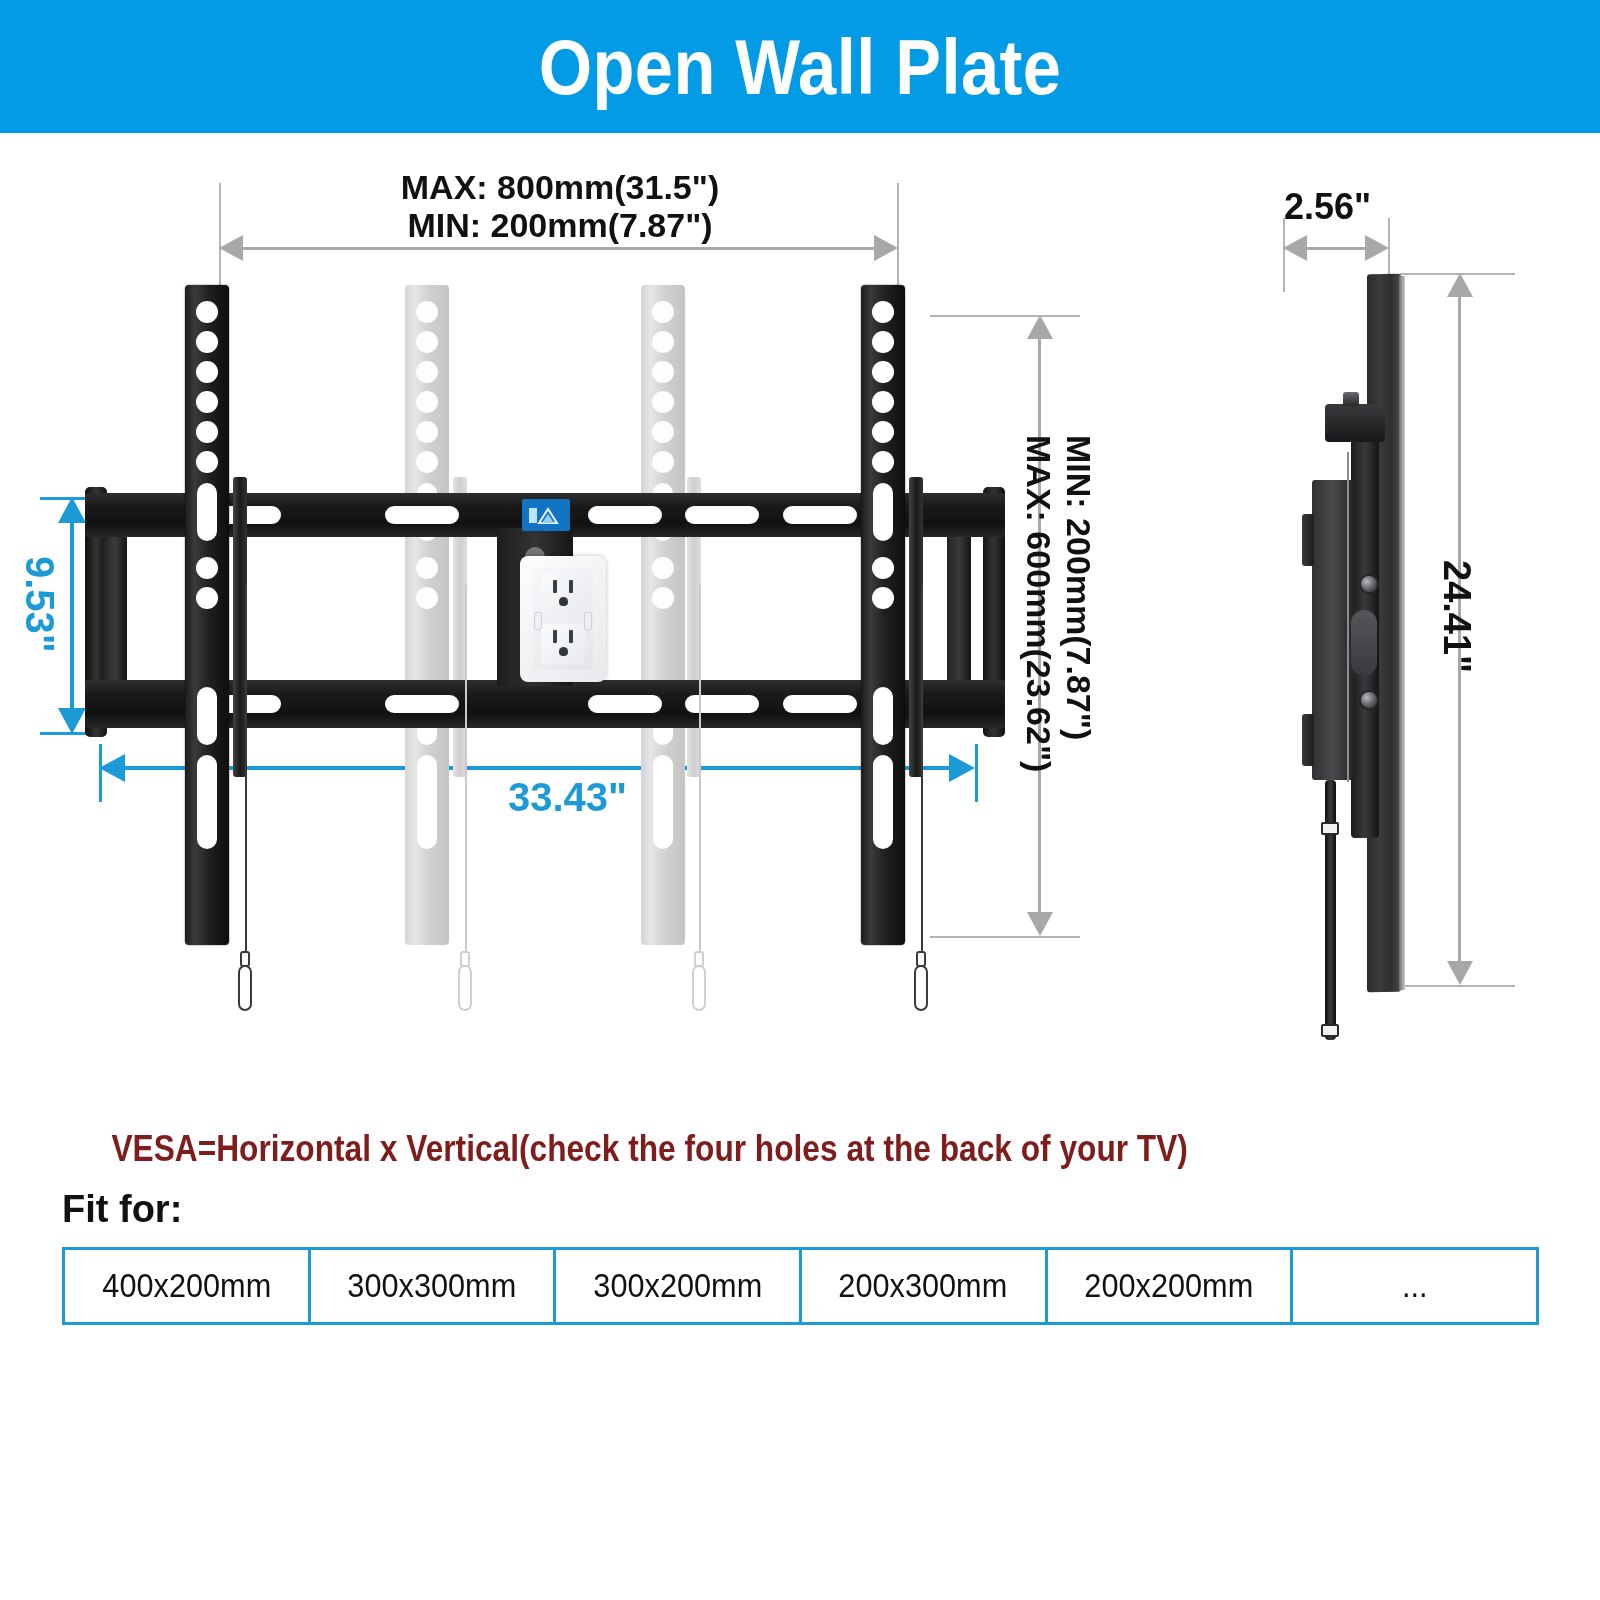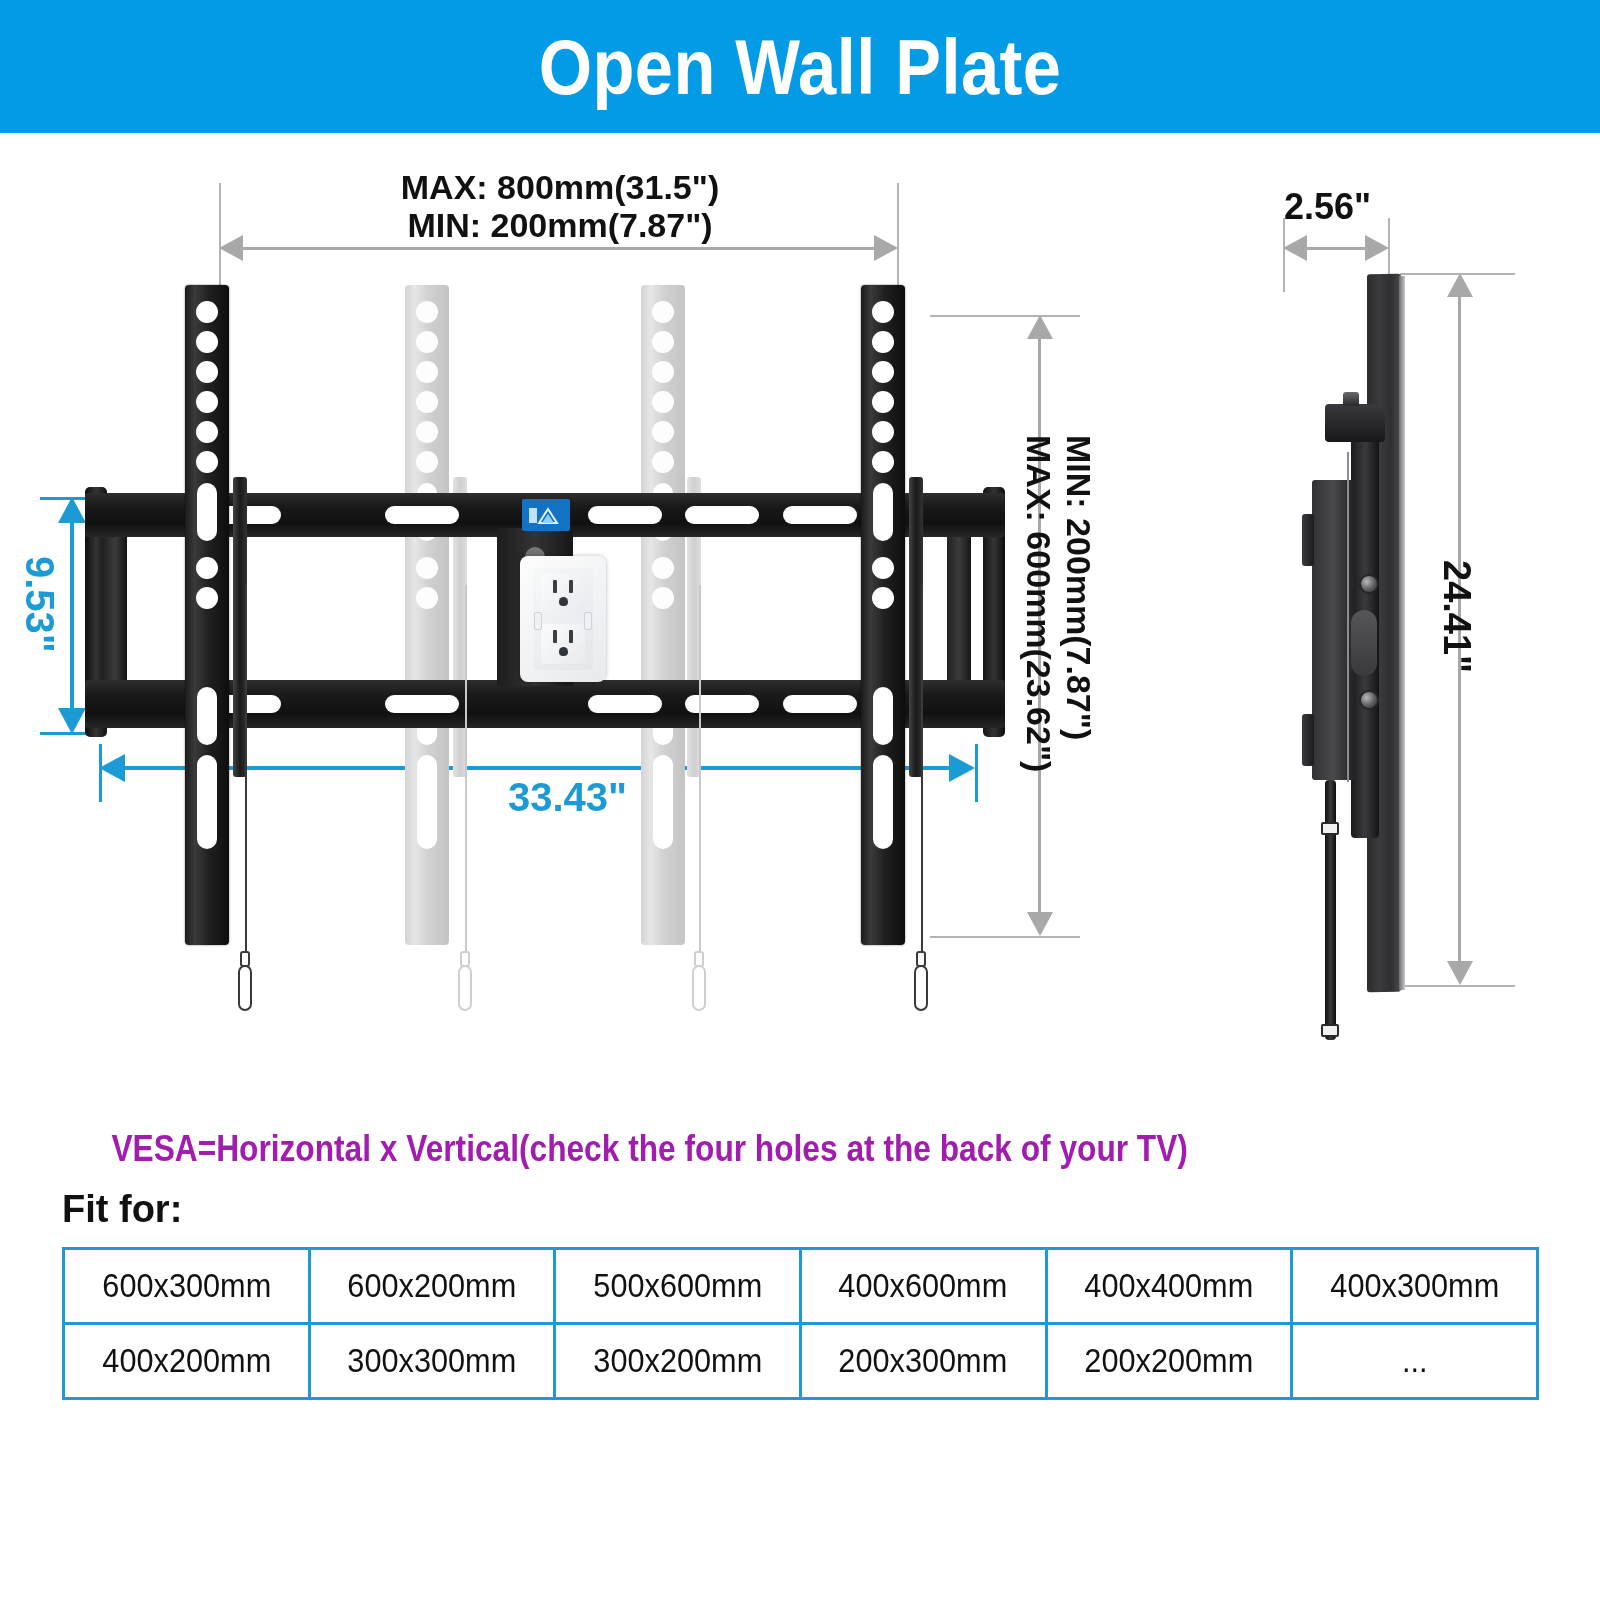--- a/index.html
+++ b/index.html
@@ -152,21 +152,21 @@
   .thin-wire { position:absolute; width:2px; background:#8d8d91; }
 
   
   .caption-main {
     position:absolute; left:0; top:1030px; width:1600px; text-align:center;
     font-size:48px; font-weight:700; color:#111;
   }
   .caption-main span { display:inline-block; transform: scaleX(0.86); }
   .caption-vesa {
     position:absolute; left:0; top:1128px; width:1299px; text-align:center;
-    font-size:36px; font-weight:700; color:#a21caf;
+    font-size:36px; font-weight:700; color:#7f1d1d;
   }
   .caption-vesa span { display:inline-block; transform: scaleX(0.88); }
   .fit-for {
     position:absolute; left:62px; top:1188px;
     font-size:38px; font-weight:700; color:#111;
   }
 
   
   .vesa-table {
     position:absolute; left:62px; top:1247px; width:1477px;
@@ -392,28 +392,20 @@
   </div>
 
   <div class="caption-vesa">
     <span>VESA=Horizontal x Vertical(check the four holes at the back of your TV)</span>
   </div>
   <div class="fit-for">Fit for:</div>
 
   <table class="vesa-table">
     <tbody>
       <tr>
-        <td><span>600x300mm</span></td>
-        <td><span>600x200mm</span></td>
-        <td><span>500x600mm</span></td>
-        <td><span>400x600mm</span></td>
-        <td><span>400x400mm</span></td>
-        <td><span>400x300mm</span></td>
-      </tr>
-      <tr>
         <td><span>400x200mm</span></td>
         <td><span>300x300mm</span></td>
         <td><span>300x200mm</span></td>
         <td><span>200x300mm</span></td>
         <td><span>200x200mm</span></td>
         <td><span>...</span></td>
       </tr>
     </tbody>
   </table>
 

